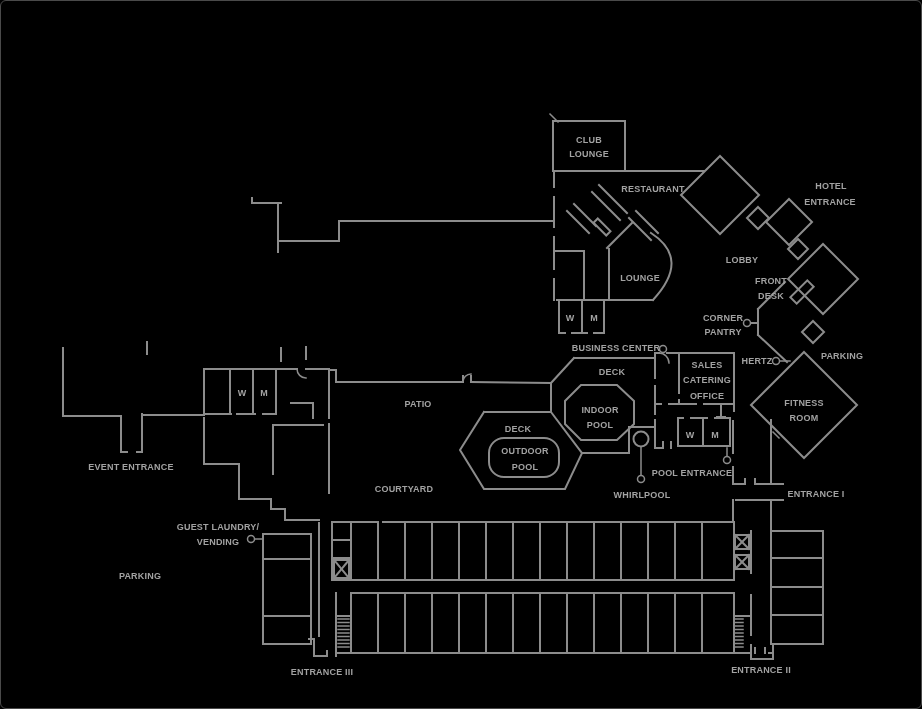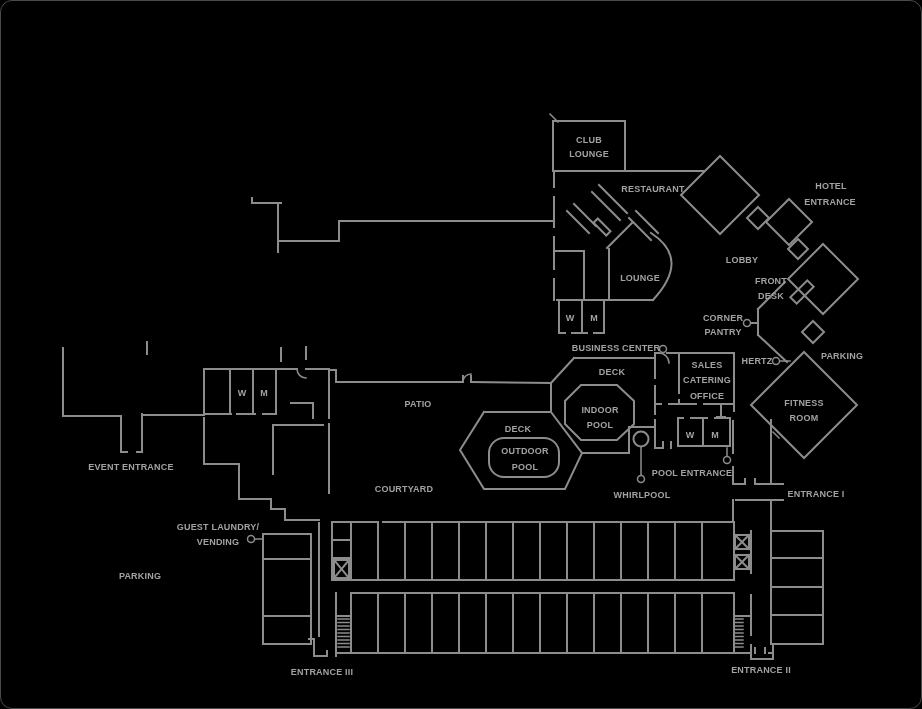--- a/index.html
+++ b/index.html
@@ -1,20 +1,20 @@
 <!DOCTYPE html>
 <html style="--bg: #000000; --wall: #8c8c8c; --text: #a2a2a2; --border: #4a4a4a;"><head>
 <meta charset="utf-8">
 <style>
   html,body{margin:0;padding:0;background:#000;}
   .stage{
     position:relative;width:922px;height:709px;box-sizing:border-box;
     background:var(--bg,#000);
     border:1px solid var(--border,#4a4a4a);
-    border-radius:12px;overflow:hidden;
+    border-radius:6px;overflow:hidden;
   }
   .plan{display:block}
   .plan path,.plan line,.plan rect,.plan circle{
     stroke:var(--wall,#8c8c8c);stroke-width:2;fill:none;stroke-linecap:square;
   }
   .plan .thin{stroke-width:1.5}
   .plan .marker{stroke-width:1.5}
   .plan text{
     stroke:none;fill:var(--text,#a0a0a0);
     font-family:"Liberation Sans",sans-serif;font-weight:700;font-size:9px;

